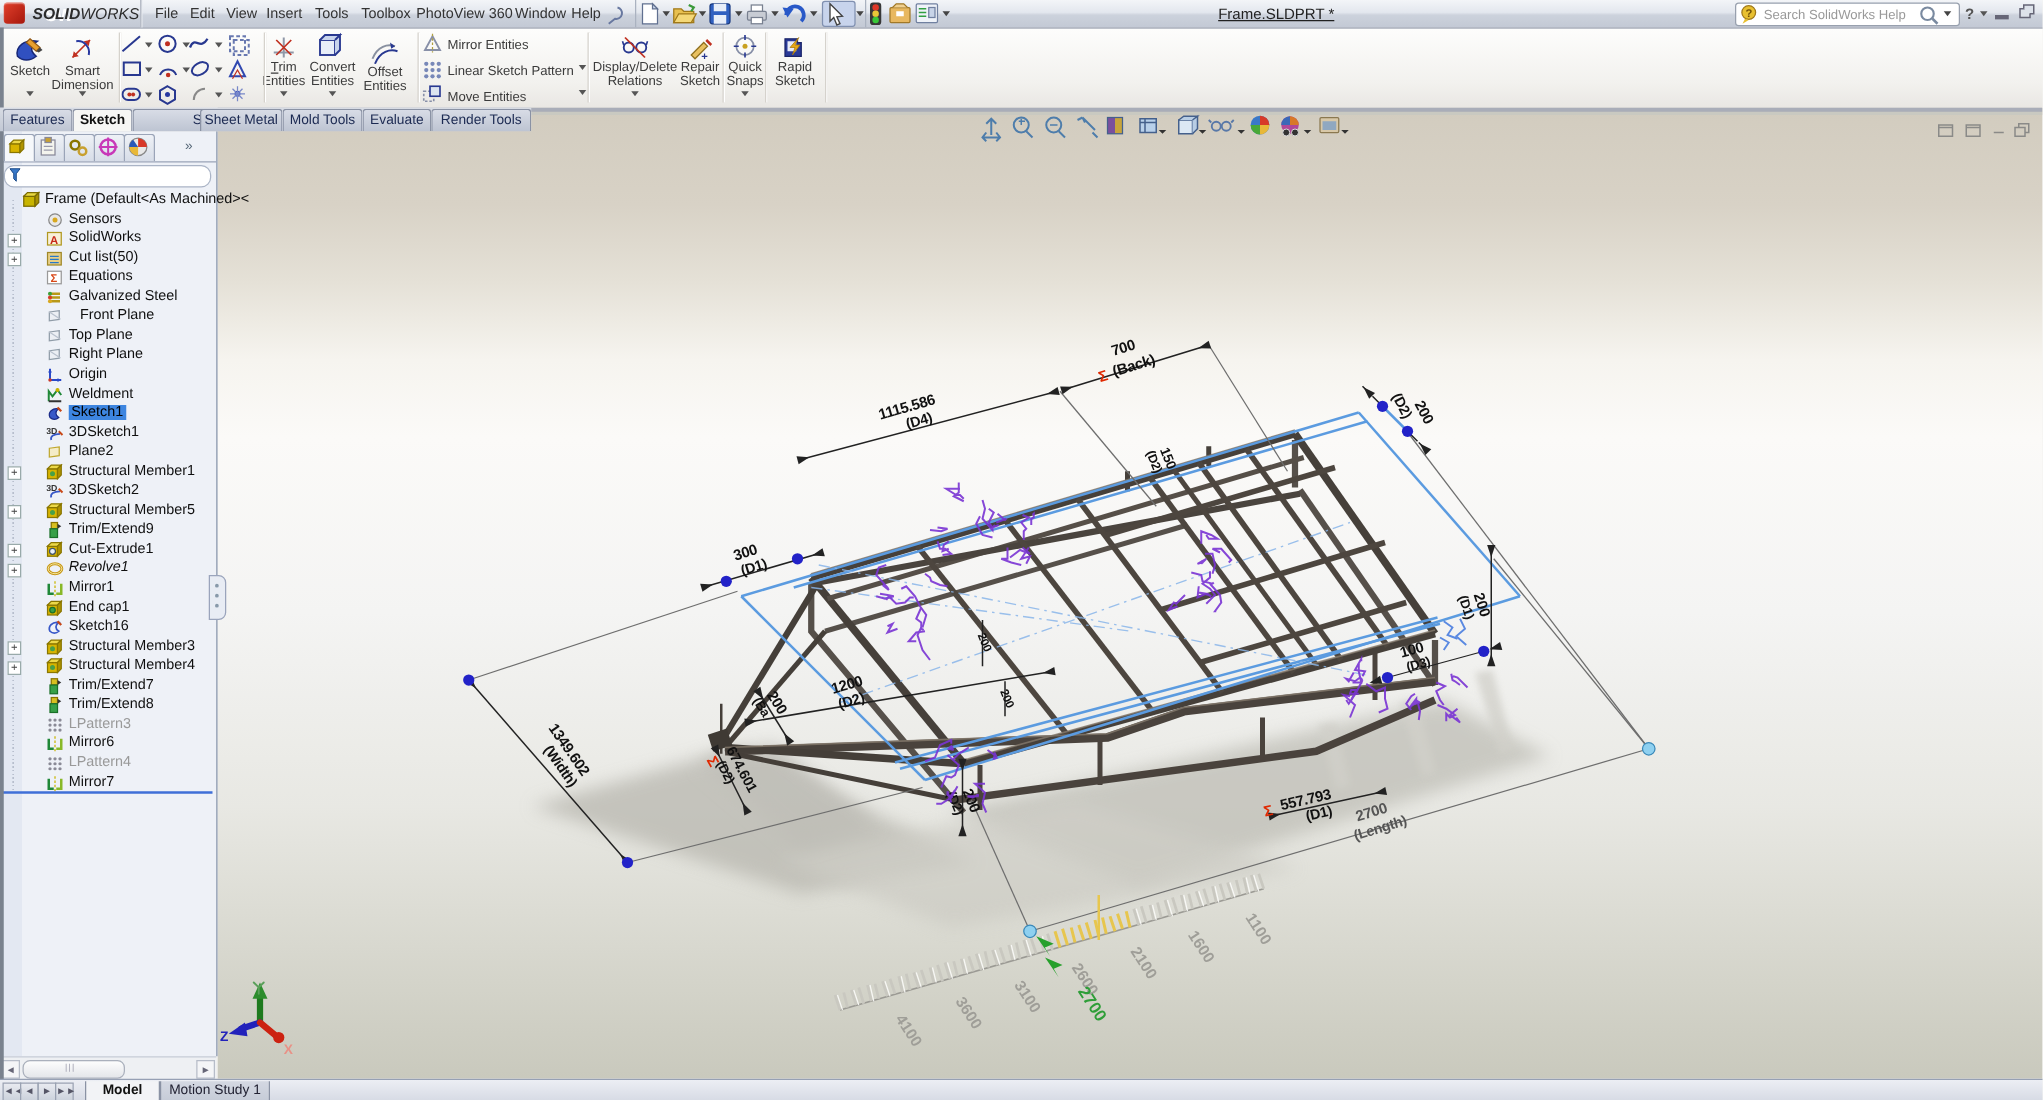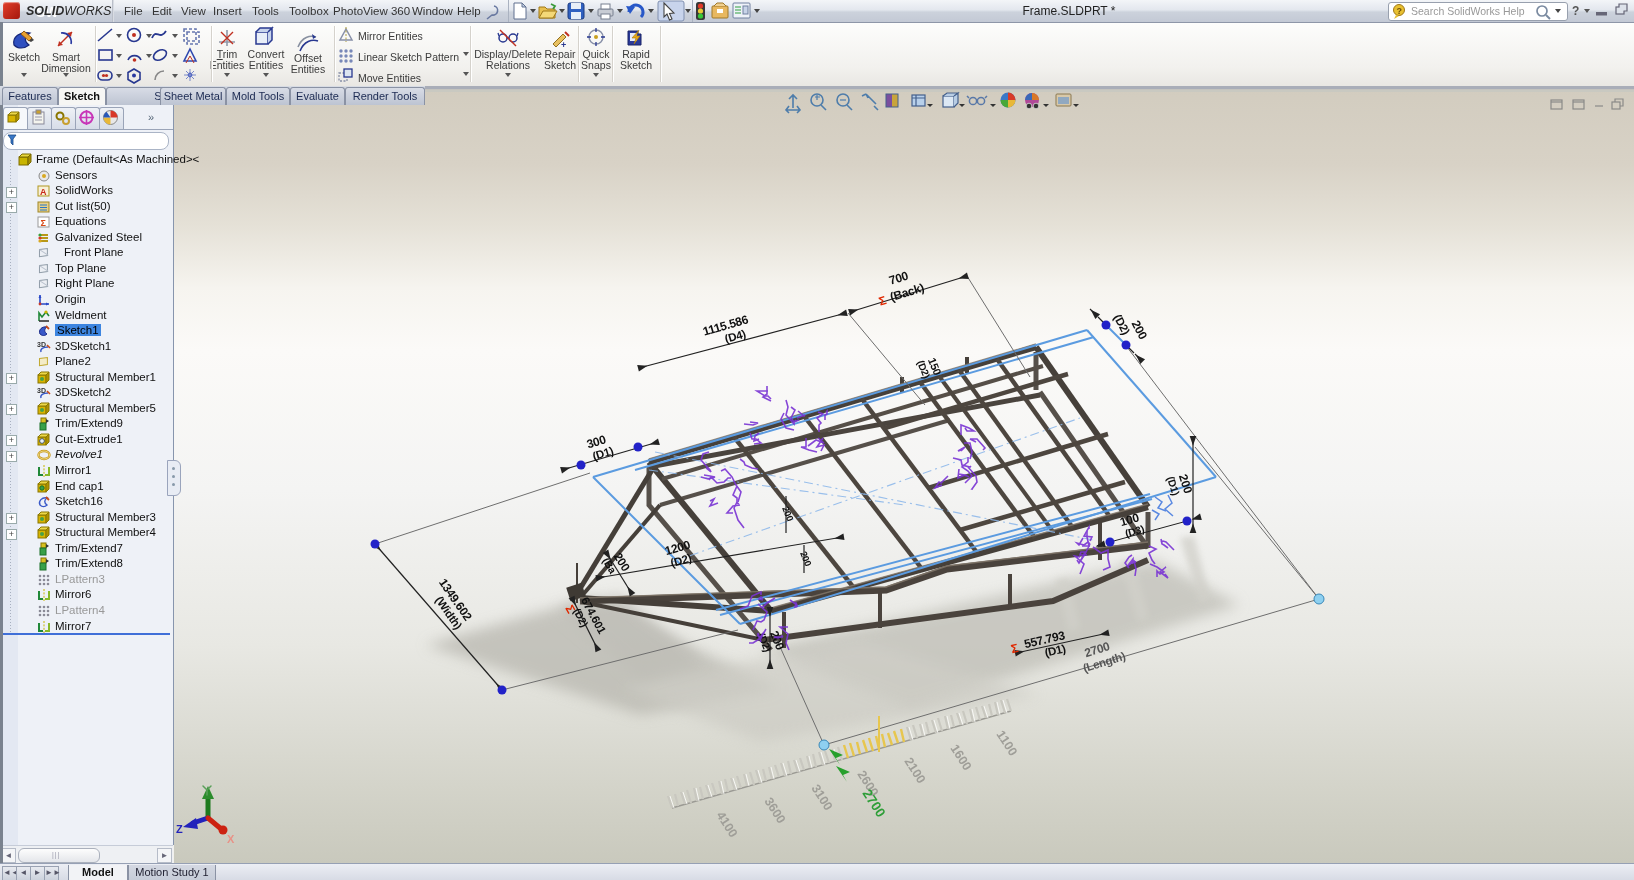--- a/index.html
+++ b/index.html
@@ -9,21 +9,21 @@
   
   #titlebar{position:absolute;left:0;top:0;width:1634px;height:22px;
     background:linear-gradient(#f3f5f8 0%,#e3e7ee 45%,#ccd2dc 55%,#c3c9d5 100%);
     border-bottom:1px solid #8e96a8;}
   .menu{position:absolute;top:5px;font-size:11.5px;color:#333;}
   #swlogo{position:absolute;left:3px;top:2px;width:17px;height:17px;border-radius:3px;
     background:linear-gradient(135deg,#e2402c,#a5170c);box-shadow:inset 0 1px 1px rgba(255,255,255,.5);}
   #swlogo span{position:absolute;left:2px;top:2px;font-size:14px;font-weight:bold;color:#fff;margin-left:31px;}
   #swname{position:absolute;left:26px;top:4px;font-size:12.5px;font-style:italic;font-weight:bold;color:#2b2b2b;}
   #swname b{font-weight:bold;}#swname span{font-weight:normal;}
-  #doctitle{position:absolute;left:989px;top:4px;width:160px;text-align:center;font-size:12px;color:#222;}
+  #doctitle{position:absolute;left:941px;top:4px;width:160px;text-align:center;font-size:12px;color:#222;text-decoration:underline;}
   #searchbox{position:absolute;left:1388px;top:2px;width:178px;height:17px;background:#fff;
     border:1px solid #98a0ae;border-radius:3px;}
   
   #ribbon{position:absolute;left:0;top:23px;width:1634px;height:63px;
     background:linear-gradient(#fdfdfc,#f2f1ee 70%,#e9e7e3);}
   .rlabel{position:absolute;font-size:10.5px;color:#3b3b3b;text-align:center;line-height:11px;}
   .rsep{position:absolute;top:3px;width:1px;height:56px;background:#d5d2cc;border-right:1px solid #fff;}
   
   #tabstrip{position:absolute;left:0;top:86px;width:425px;height:19px;z-index:6;
     background:linear-gradient(#d8dce4,#c2c8d4);}

